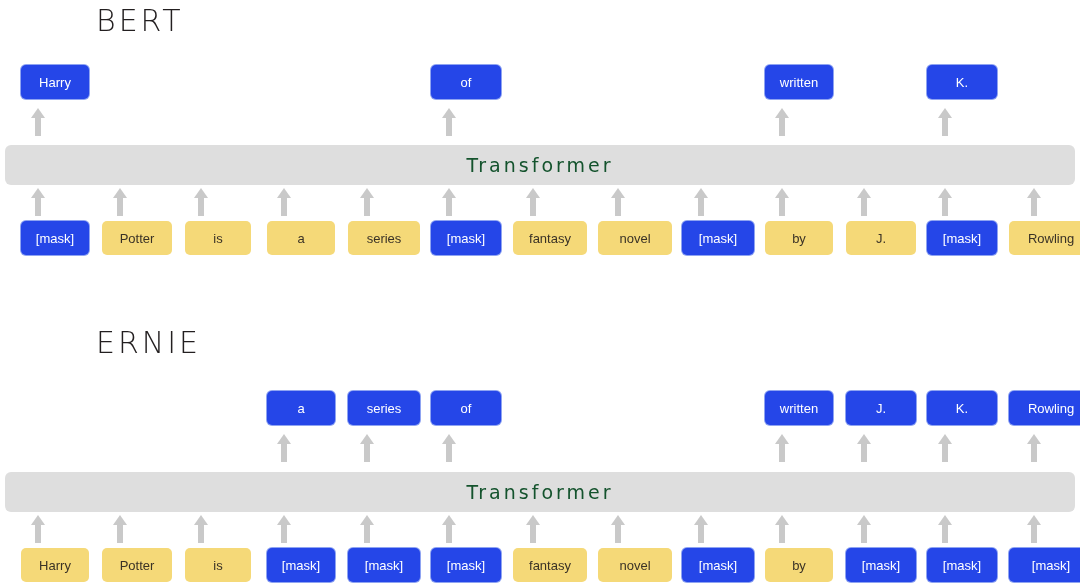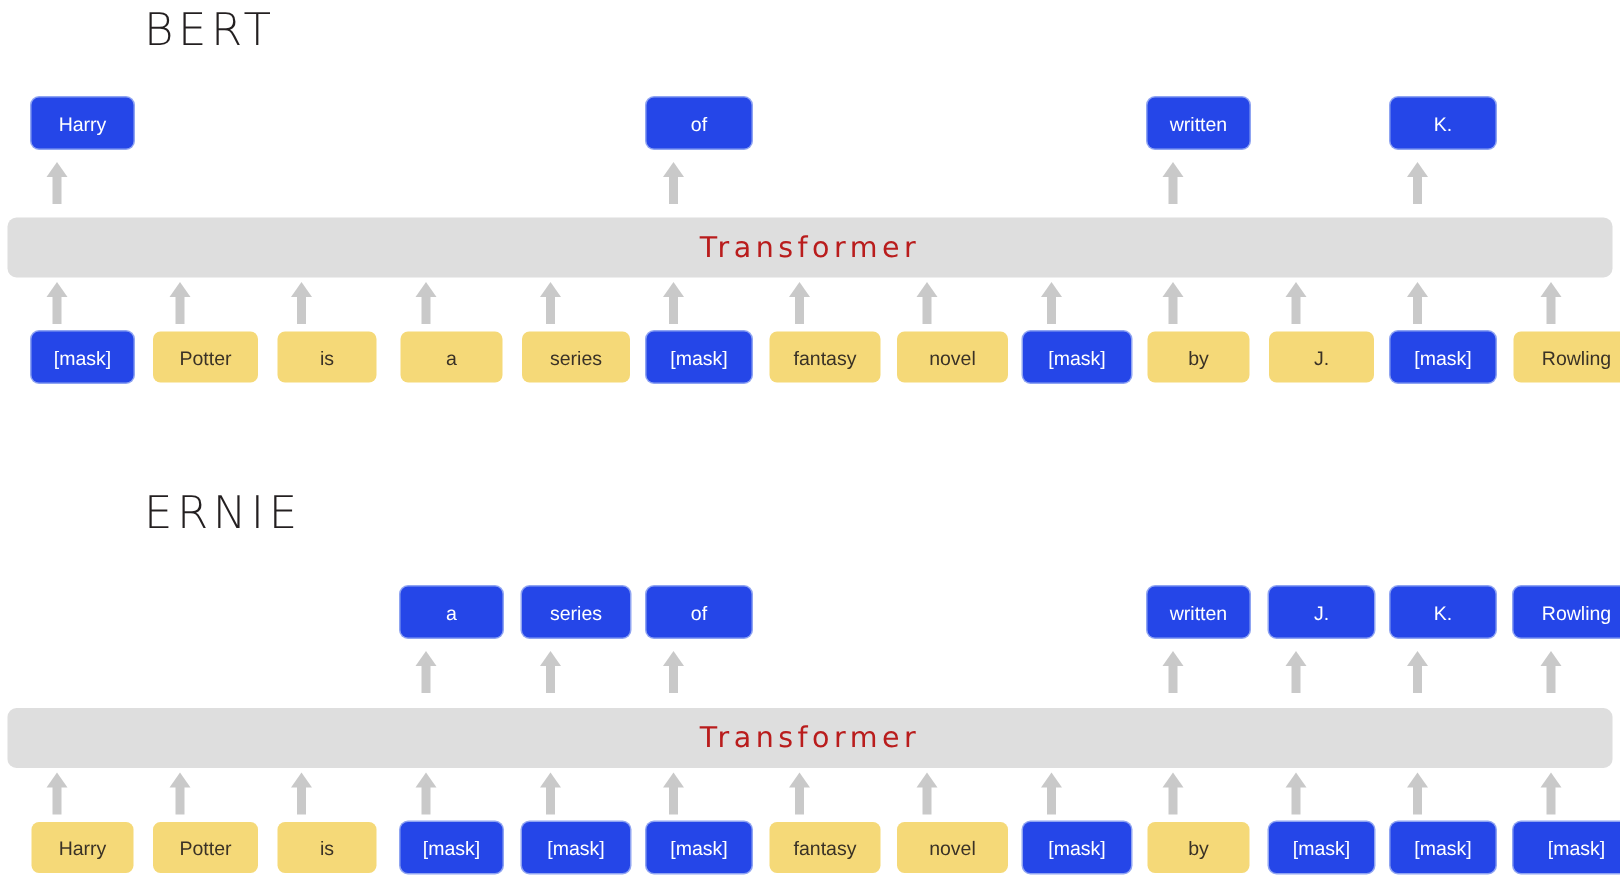--- a/index.html
+++ b/index.html
@@ -79,21 +79,21 @@
     display: flex;
     align-items: center;
     justify-content: center;
   }
   #bert-block  .transformer { top: 145px; }
   #ernie-block .transformer { top: 150px; }
   .transformer-label {
     font-size: 19px;
     font-weight: 400;
     letter-spacing: 3px;
-    color: #b91c1c;
+    color: #14532d;
     font-family: "DejaVu Sans", sans-serif;
   }
 
   
   .arrow-row {
     position: absolute;
     left: 0;
     width: 1080px;
     height: 30px;
   }

